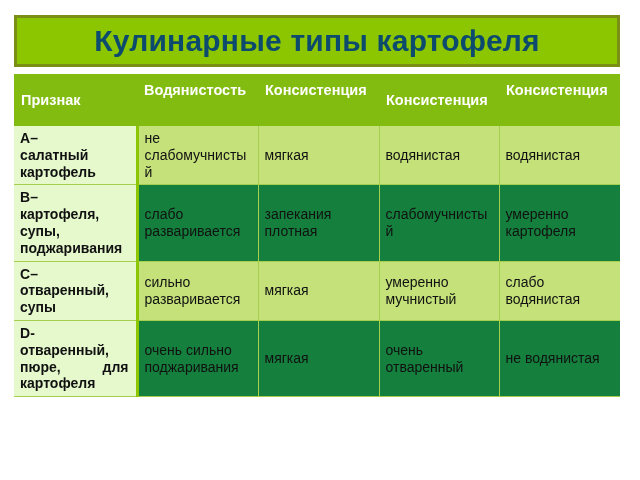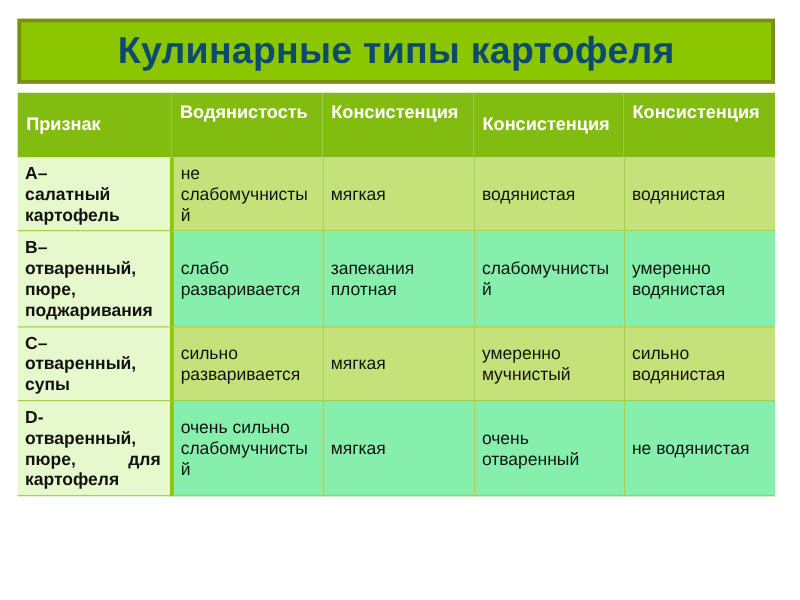--- a/index.html
+++ b/index.html
@@ -91,21 +91,21 @@
   tbody td.feature {
     font-weight: bold;
     background: #e6f9cd;
     border-right: 3px solid #8cc600;
     text-align: justify;
     text-align-last: justify;
     vertical-align: middle;
     padding-right: 7px;
   }
   tbody tr.shade-dark td.data { background: #c5e17a; }
-  tbody tr.shade-light td.data { background: #86efac; }
+  tbody tr.shade-light td.data { background: #15803d; }
   tbody td.data:last-child { border-right: none; }
 
   .feat-line { display: block; }
   .feat-line.justified {
     text-align: justify;
     text-align-last: justify;
   }
 </style>
 </head>
 <body>
@@ -139,42 +139,42 @@
           <span class="feat-line">салатный картофель</span>
         </td>
         <td class="data">не слабомучнистый</td>
         <td class="data">мягкая</td>
         <td class="data">водянистая</td>
         <td class="data">водянистая</td>
       </tr>
       <tr class="shade-light">
         <td class="feature">
           <span class="feat-line justified"><span>B</span><span>–</span></span>
-          <span class="feat-line">отваренный, пюре, поджаривания</span>
+          <span class="feat-line">картофеля, супы, поджаривания</span>
         </td>
         <td class="data">слабо разваривается</td>
         <td class="data">запекания плотная</td>
         <td class="data">слабомучнистый</td>
-        <td class="data">умеренно водянистая</td>
+        <td class="data">умеренно картофеля</td>
       </tr>
       <tr class="shade-dark">
         <td class="feature">
           <span class="feat-line justified"><span>C</span><span>–</span></span>
           <span class="feat-line">отваренный, супы</span>
         </td>
         <td class="data">сильно разваривается</td>
         <td class="data">мягкая</td>
         <td class="data">умеренно мучнистый</td>
-        <td class="data">сильно водянистая</td>
+        <td class="data">слабо водянистая</td>
       </tr>
       <tr class="shade-light">
         <td class="feature">
           <span class="feat-line justified"><span>D</span><span>-</span></span>
           <span class="feat-line justified">отваренный, пюре, для картофеля</span>
         </td>
-        <td class="data">очень сильно слабомучнистый</td>
+        <td class="data">очень сильно поджаривания</td>
         <td class="data">мягкая</td>
         <td class="data">очень отваренный</td>
         <td class="data">не водянистая</td>
       </tr>
     </tbody>
   </table>
 </div>
 
 </body></html>

